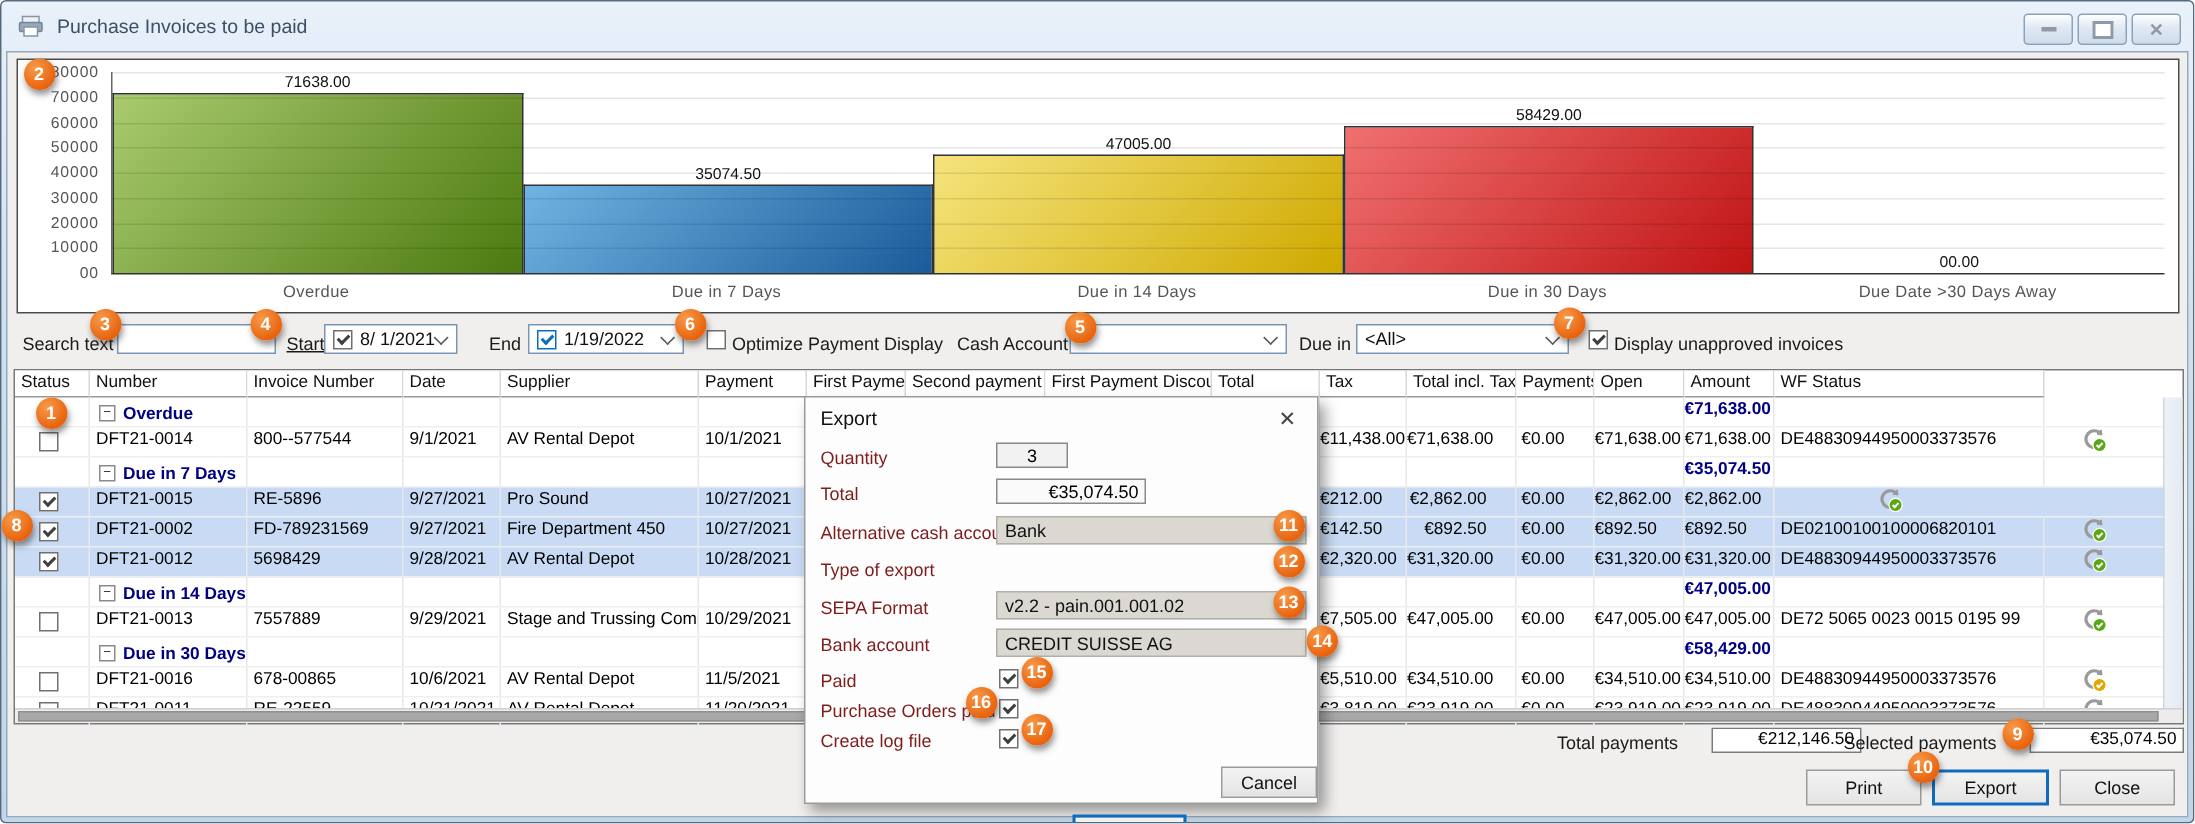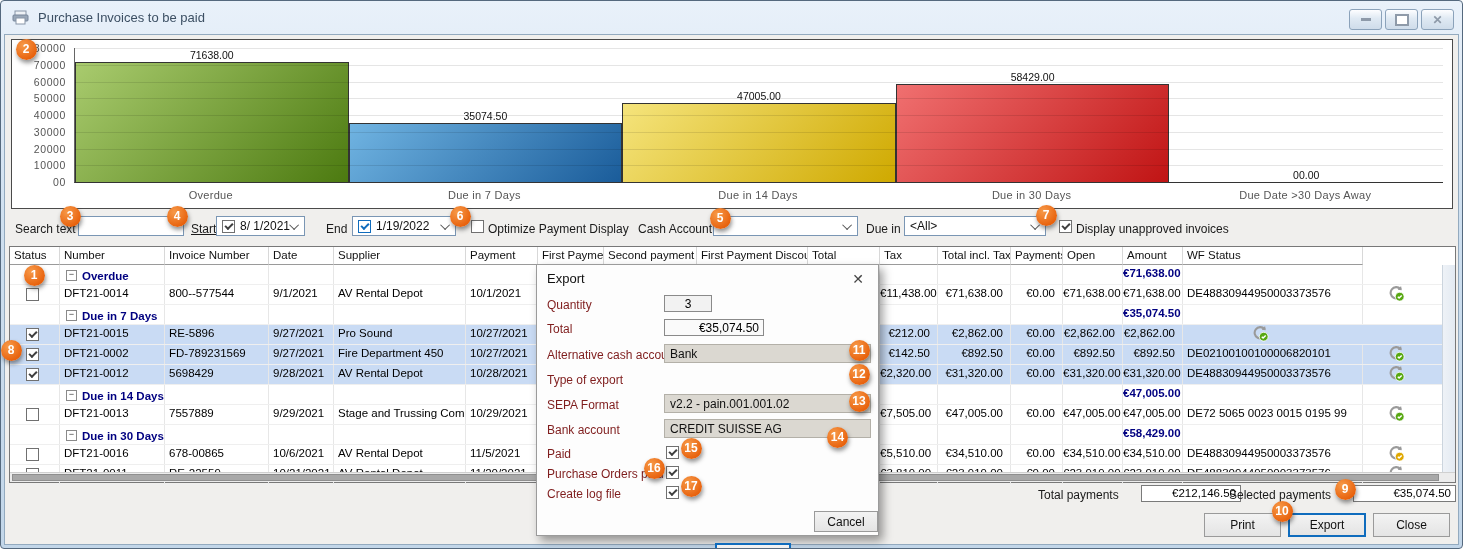--- a/index.html
+++ b/index.html
@@ -44,21 +44,21 @@
   
   .table{position:absolute;left:8px;top:245px;width:1447px;height:237px;background:#fff;border:1px solid #787878;box-sizing:border-box;z-index:5;}
   .thead,.tr{display:grid;grid-template-columns:50px 105px 104px 65px 132px 72px 66px 93px 111px 72px 58px 73px 52px 60px 60px 180px 1fr;}
   .thead{height:18px;}
   .th{font-size:11.5px;color:#111;padding:2px 0 0 4px;border-right:1px solid #d8d8d8;border-bottom:1px solid #9a9a9a;
       white-space:nowrap;overflow:hidden;background:#fff;}
   .tr{height:19px;border-bottom:1px solid #efefef;}
   .tr.hl{background:#c9dbf4;}
   .td{font-size:11.5px;color:#000;padding-top:2px;padding-left:4px;border-right:1px solid #e7e7e7;
       white-space:nowrap;overflow:hidden;box-sizing:border-box;}
-  .td.num{text-align:right;padding-right:7px;padding-left:0;}
+  .td.num{text-align:right;padding-right:19px;padding-left:0;}
   .tr.group .td{color:#000080;font-weight:bold;}
   .td.group-label{overflow:visible;display:flex;align-items:center;}
   .expander{display:inline-block;width:9px;height:9px;border:1px solid #8a8a8a;background:#fff;color:#333;
             font-size:9px;line-height:7px;text-align:center;margin:0 5px 0 2px;font-weight:normal;cursor:pointer;}
   .td .cb{margin:1px 0 0 12px;}
   .td.col-wf{display:flex;justify-content:center;padding:1px 26px 0 0;border-right:none;}
   .hscroll{position:absolute;left:0;right:0;bottom:0;height:9px;background:#ececec;border-top:1px solid #d0d0d0;}
   .hthumb{position:absolute;left:2px;right:16px;top:1px;bottom:1px;background:#a8a8a8;border:1px solid #8f8f8f;}
   .vscroll{position:absolute;right:0;top:18px;bottom:9px;width:12px;background:linear-gradient(90deg,#eef2f7,#e3eaf2);border-left:1px solid #ccd5de;}
 
@@ -530,18 +530,18 @@
       <div class="badge" style="left: 165.5px; top: 204.5px;">4</div>
       <div class="badge" style="left: 708.5px; top: 206.5px;">5</div>
       <div class="badge" style="left: 448.5px; top: 204.5px;">6</div>
       <div class="badge" style="left: 1034.5px; top: 203.5px;">7</div>
       <div class="badge" style="left: -0.5px; top: 338.5px;">8</div>
       <div class="badge" style="left: 1333.5px; top: 477.5px;">9</div>
       <div class="badge" style="left: 1270.5px; top: 499.5px;">10</div>
       <div class="badge" style="left: 847.5px; top: 338.5px;">11</div>
       <div class="badge" style="left: 847.5px; top: 362.5px;">12</div>
       <div class="badge" style="left: 847.5px; top: 389.5px;">13</div>
-      <div class="badge" style="left: 826px; top: 415.5px; margin-top: 10px;">14</div>
+      <div class="badge" style="left: 870px; top: 415.5px;">14</div>
       <div class="badge" style="left: 679.5px; top: 436.5px;">15</div>
       <div class="badge" style="left: 642.5px; top: 456.5px;">16</div>
       <div class="badge" style="left: 679.5px; top: 474.5px;">17</div>
     </div>
 </div>
 
 </body></html>

